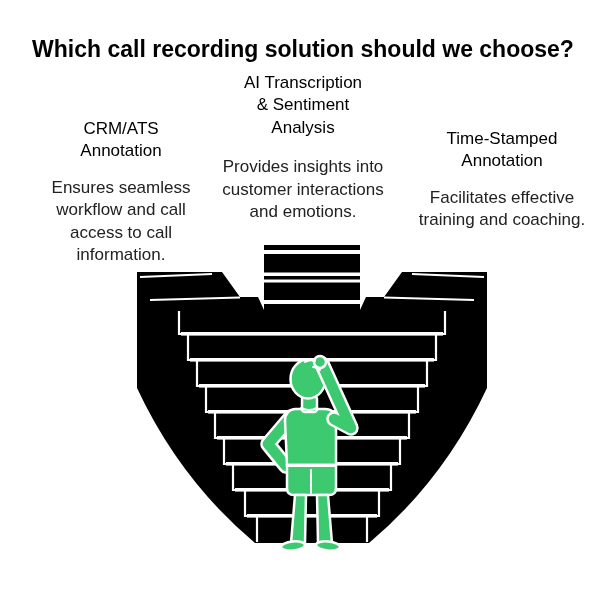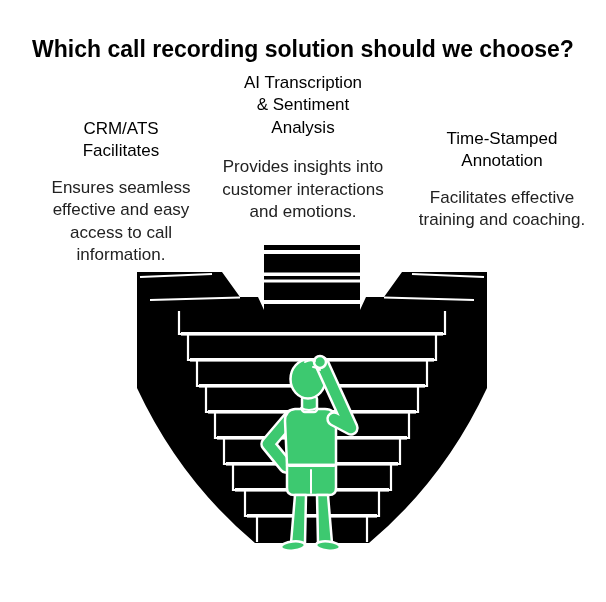--- a/index.html
+++ b/index.html
@@ -63,23 +63,23 @@
   .fig-limb{stroke:var(--color-figure);stroke-width:10.5;fill:none;stroke-linecap:round;stroke-linejoin:round;}
   .fig-detail{stroke:var(--color-outline);stroke-width:2;fill:none;stroke-linecap:round;}
 </style>
 </head>
 <body>
 
 <h1 class="title">Which call recording solution should we choose?</h1>
 
 <div class="option-col" id="col-left">
   <div class="heading">CRM/ATS
-Facilitates</div>
+Annotation</div>
   <div class="description">Ensures seamless
-effective and easy
+workflow and call
 access to call
 information.</div>
 </div>
 
 <div class="option-col" id="col-mid">
   <div class="heading">AI Transcription
 &amp; Sentiment
 Analysis</div>
   <div class="description">Provides insights into
 customer interactions

